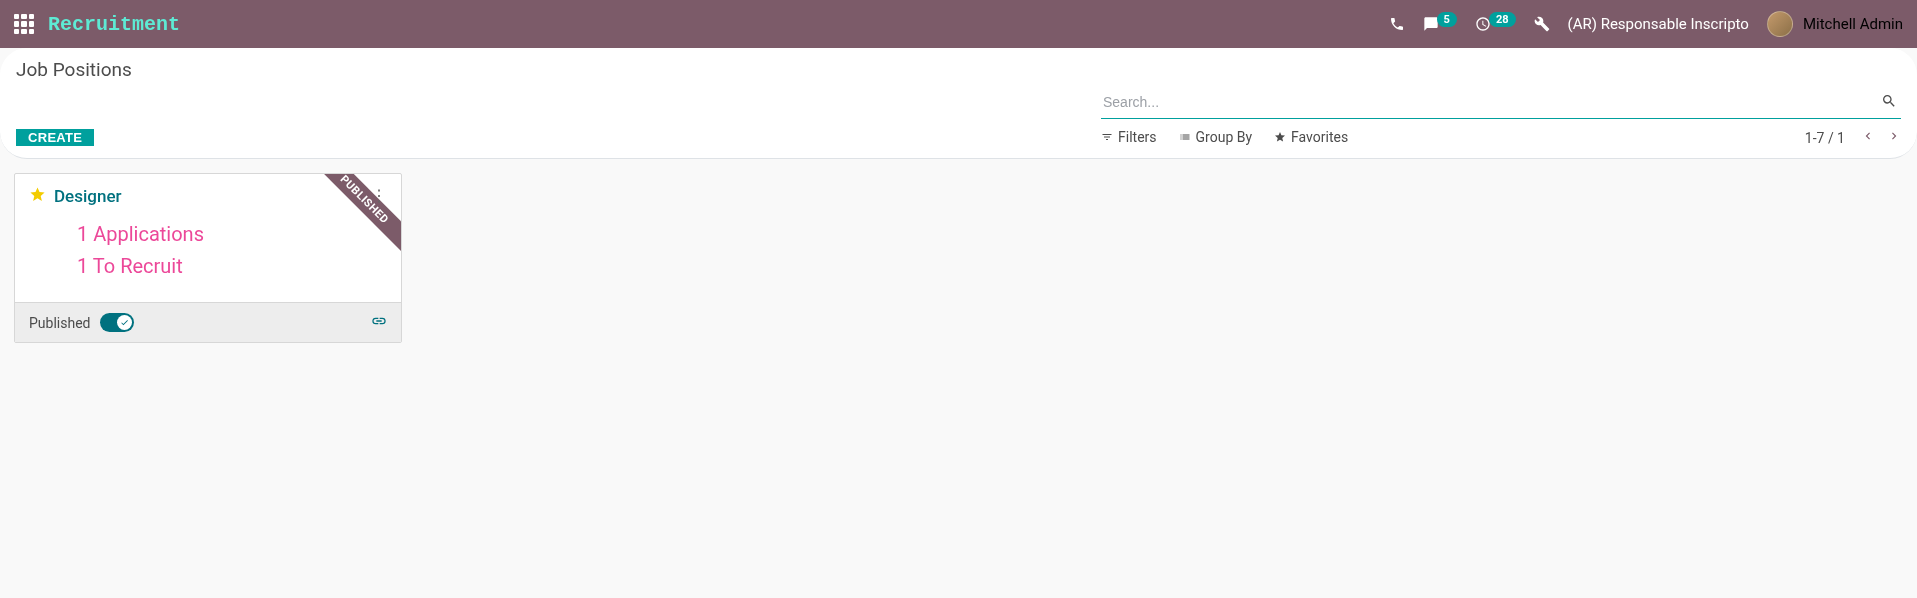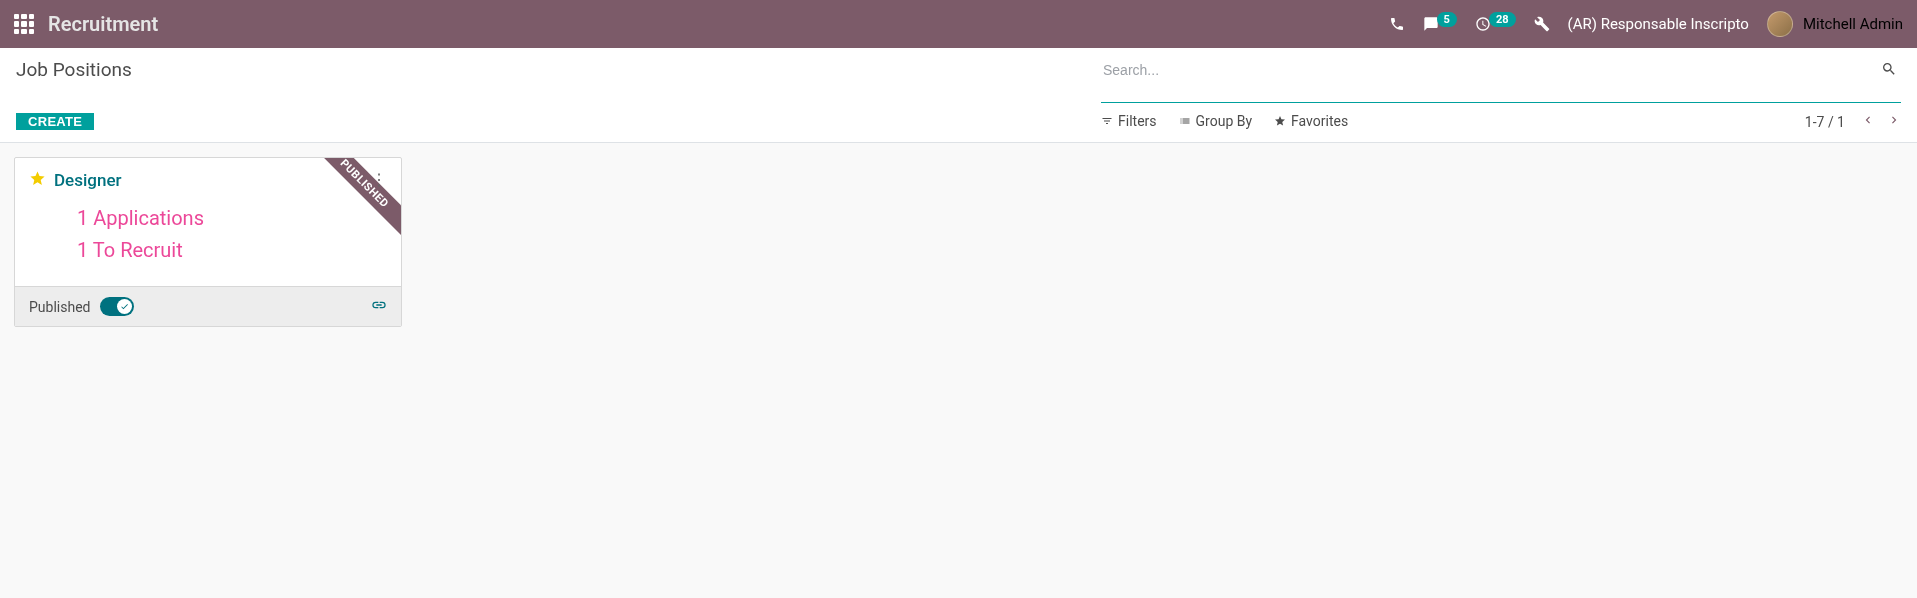--- a/index.html
+++ b/index.html
@@ -3,37 +3,37 @@
 <meta charset="utf-8">
 <style>
   * { box-sizing: border-box; margin: 0; padding: 0; }
   body { font-family: -apple-system, BlinkMacSystemFont, "Segoe UI", Roboto, "Helvetica Neue", Arial, sans-serif; font-size: 14px; color: #4c4c4c; background: #f9f9f9; }
   
   
   .navbar { background: #7C5B69; height: 48px; display: flex; align-items: center; padding: 0 14px; color: #fff; }
   .navbar-left { display: flex; align-items: center; }
   .apps-icon { width: 20px; height: 20px; display: grid; grid-template-columns: repeat(3, 1fr); grid-template-rows: repeat(3, 1fr); gap: 2px; margin-right: 14px; cursor: pointer; }
   .apps-icon span { background: #fff; border-radius: 1px; }
-  .brand { font-size: 20px; font-weight: 600; margin-right: 28px; color: #e5e5e5; }
+  .brand { font-size: 20px; font-weight: 600; margin-right: 28px; color: #5eead4; font-family: Liberation Mono, monospace; }
   .nav-menu { display: flex; gap: 32px; }
   .nav-menu-item { color: #fff; cursor: pointer; font-size: 15px; }
   .navbar-right { margin-left: auto; display: flex; align-items: center; gap: 18px; }
   .nav-icon { color: #fff; cursor: pointer; display: flex; align-items: center; position: relative; }
   .nav-icon svg { width: 16px; height: 16px; fill: #fff; }
   .badge { background: #00A09D; color: #fff; font-size: 11px; font-weight: 700; padding: 1px 7px; border-radius: 10px; margin-left: -2px; position: relative; top: -5px; }
   .company { color: #fff; font-size: 15px; cursor: pointer; }
   .user { display: flex; align-items: center; gap: 10px; color: #000000; cursor: pointer; font-size: 15px; }
   .avatar { width: 26px; height: 26px; border-radius: 50%; background: linear-gradient(135deg,#c49a6c,#8b6f47); border: 1px solid rgba(255,255,255,0.3); }
   
   
-  .control-panel { background: #fff; border-bottom: 1px solid #dee2e6; }
+  .control-panel { background: #fff; border-bottom: 1px solid #dee2e6; border-radius: 27px; }
   .cp-top { display: flex; padding: 10px 16px 6px; }
   .cp-left .breadcrumb { font-size: 19px; color: #4c4c4c; }
   .cp-right { margin-left: auto; width: 800px; }
-  .search-row { display: flex; align-items: center; border-bottom: 1px solid #00A09D; padding-bottom: 20px; }
+  .search-row { display: flex; align-items: center; border-bottom: 1px solid #00A09D; padding-bottom: 4px; margin-top: 32px; }
   .search-input { flex: 1; border: none; outline: none; font-size: 14px; padding: 4px 2px; }
   .search-input::placeholder { color: #9ca0a6; }
   .search-btn { background: none; border: none; cursor: pointer; padding: 2px 4px; }
   .search-btn svg { width: 16px; height: 16px; fill: #4c4c4c; }
   
   .cp-bottom { display: flex; padding: 4px 16px 12px; align-items: center; }
   .create-btn { background: #00A09D; color: #fff; border: none; padding: 1px 12px; font-weight: 700; font-size: 13px; cursor: pointer; letter-spacing: 0.3px; }
   .cp-tools { margin-left: auto; display: flex; align-items: flex-start; gap: 22px; width: 800px; }
   .filter-item { display: flex; align-items: center; gap: 5px; cursor: pointer; color: #4c4c4c; font-size: 14px; }
   .filter-item svg { width: 12px; height: 12px; fill: #4c4c4c; }

